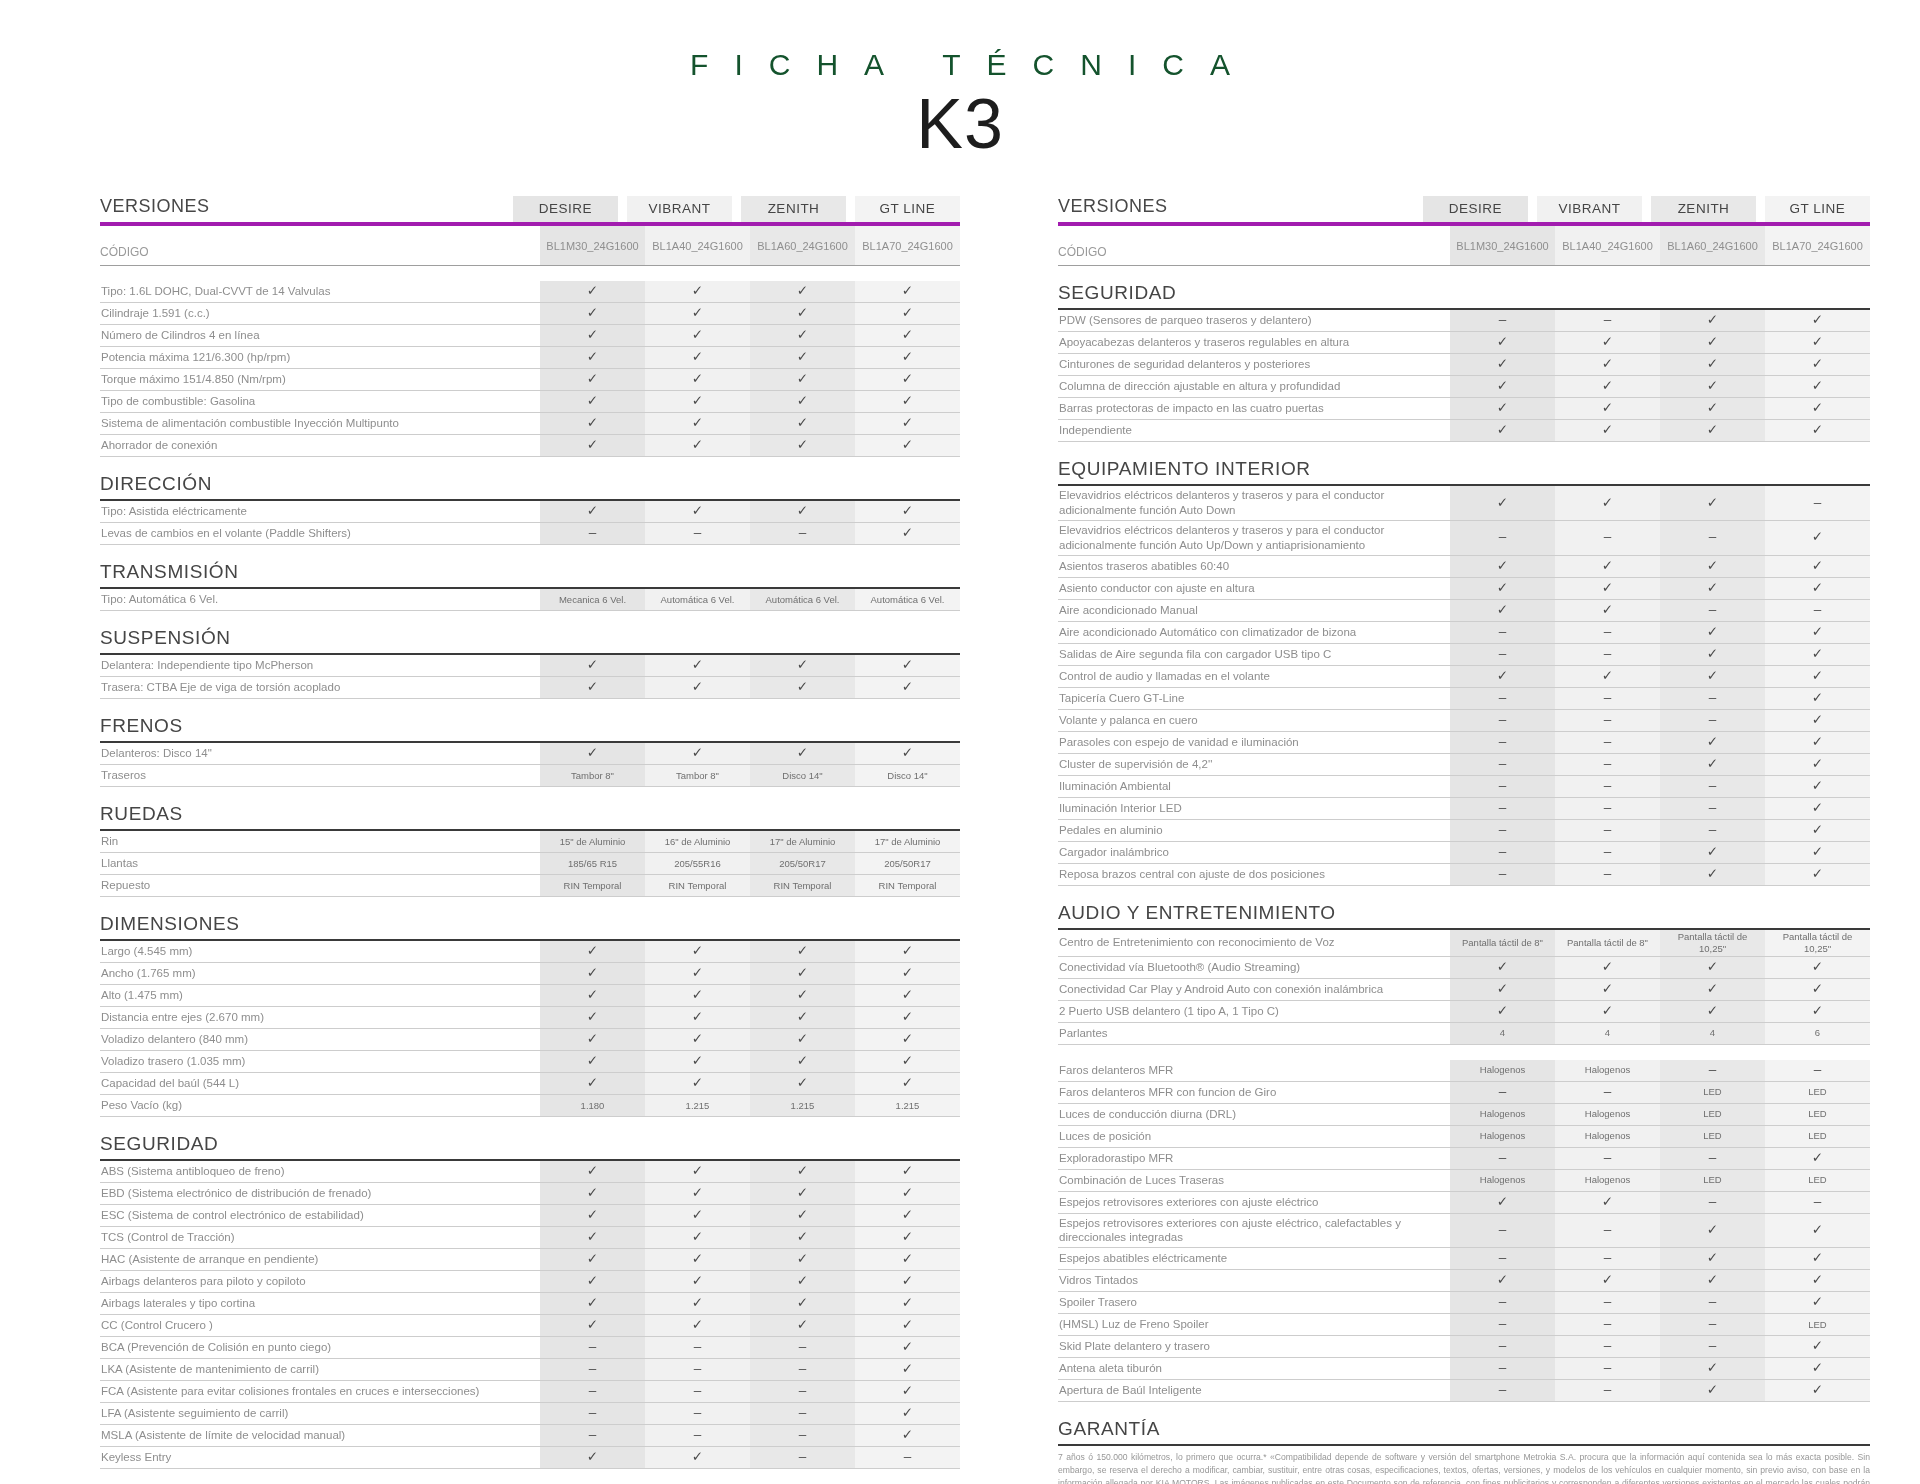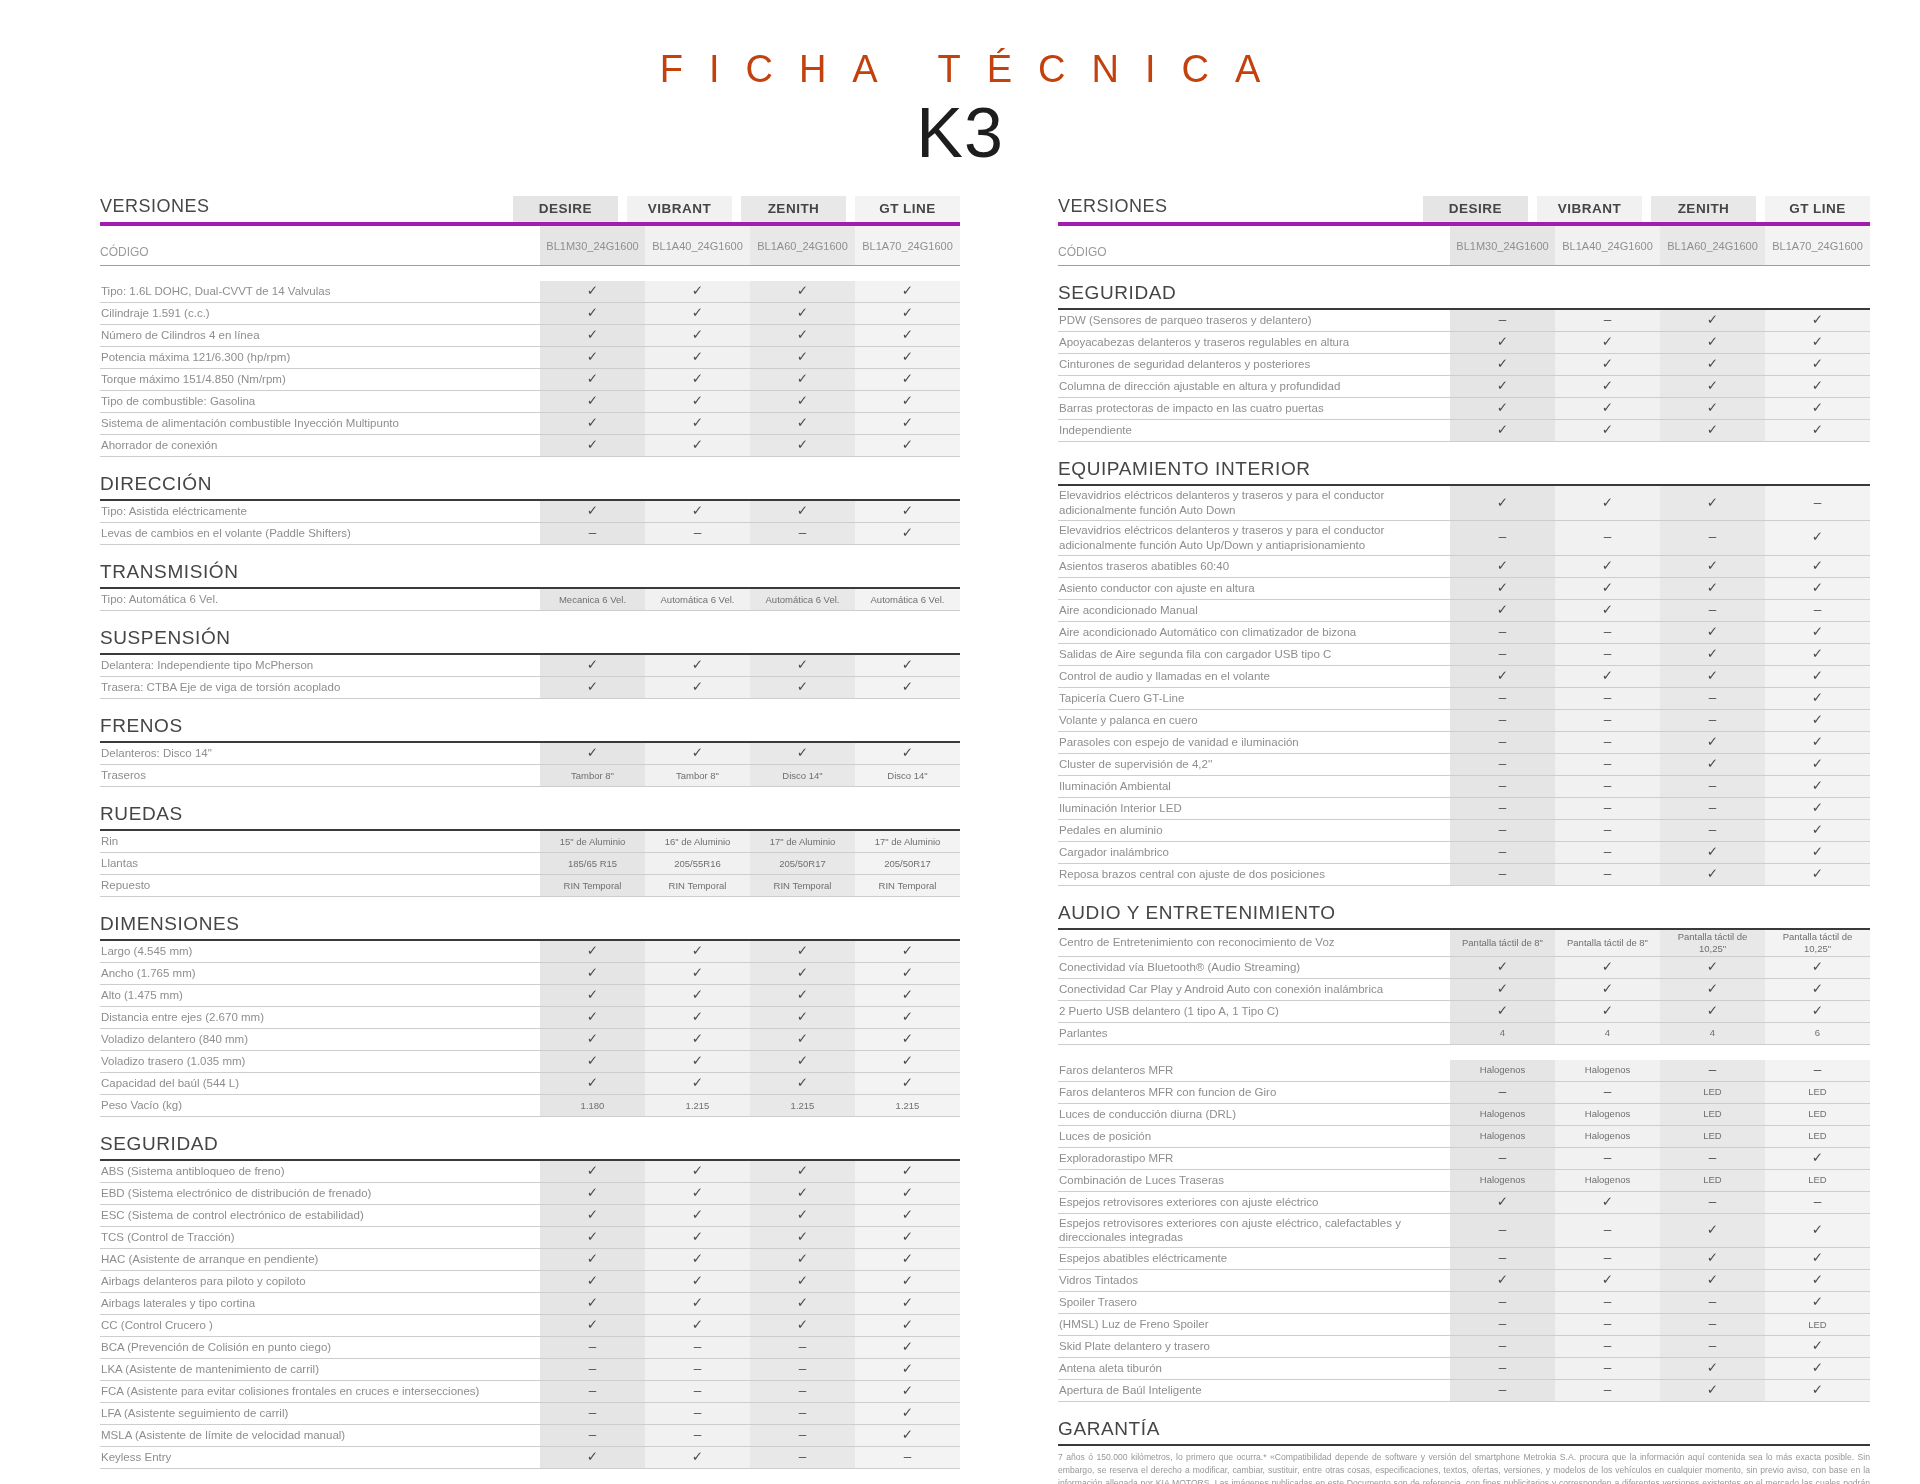--- a/index.html
+++ b/index.html
@@ -1,28 +1,28 @@
 <!DOCTYPE html>
 <html><head>
 <meta charset="utf-8">
 <style>
   html,body{margin:0;padding:0;background:#ffffff;}
   body{width:1920px;height:1484px;position:relative;font-family:"Liberation Sans",sans-serif;overflow:hidden;}
 
   .page-header{position:absolute;top:48px;left:0;width:100%;text-align:center;}
-  .doc-title{font-size:38px;color:#c2410c;letter-spacing:26px;text-indent:26px;font-weight:400;}
+  .doc-title{font-size:30px;color:#14532d;letter-spacing:26px;text-indent:26px;font-weight:400;}
   .model-name{font-size:70px;color:#1d1d1d;font-weight:500;margin-top:2px;letter-spacing:1px;}
 
   .spec-col{position:absolute;top:196px;}
   #left-col{left:100px;width:860px;}
   #right-col{left:1058px;width:812px;}
 
   .ver-header{display:flex;align-items:stretch;border-bottom:4px solid #a21caf;gap:9px;}
   .ver-title{flex:1;font-size:18px;color:#474747;display:flex;align-items:flex-end;padding-bottom:5px;letter-spacing:0.5px;}
-  .ver-cell{width:105px;display:flex;align-items:flex-end;justify-content:center;font-size:13.5px;color:#454545;padding:0 0 6px;letter-spacing:0.5px;font-weight:bold;}
+  .ver-cell{width:105px;display:flex;align-items:flex-end;justify-content:center;font-size:13.5px;color:#454545;padding:0 0 6px;letter-spacing:0.5px;}
   .code-row{display:flex;border-bottom:1px solid #9e9e9e;}
   .code-label{flex:1;font-size:12px;color:#9a9a9a;padding:19px 0 6px;}
   .code-cell{width:105px;display:flex;align-items:center;justify-content:center;font-size:11px;color:#8f8f8f;text-align:center;}
 
   .c0{background:#e5e5e5;} .c1{background:#f1f1f1;} .c2{background:#e8e8e8;} .c3{background:#f3f3f3;}
 
   .section{margin-top:15px;}
   .section-title{font-size:19px;color:#454545;padding:1px 0 4px;border-bottom:2px solid #3a3a3a;letter-spacing:0.6px;}
   .row{display:flex;align-items:stretch;border-bottom:1px solid #cdcdcd;min-height:21px;}
   .row-label{flex:1;font-size:11.5px;color:#8e8e8e;display:flex;align-items:center;line-height:1.3;padding:2px 6px 2px 1px;}

